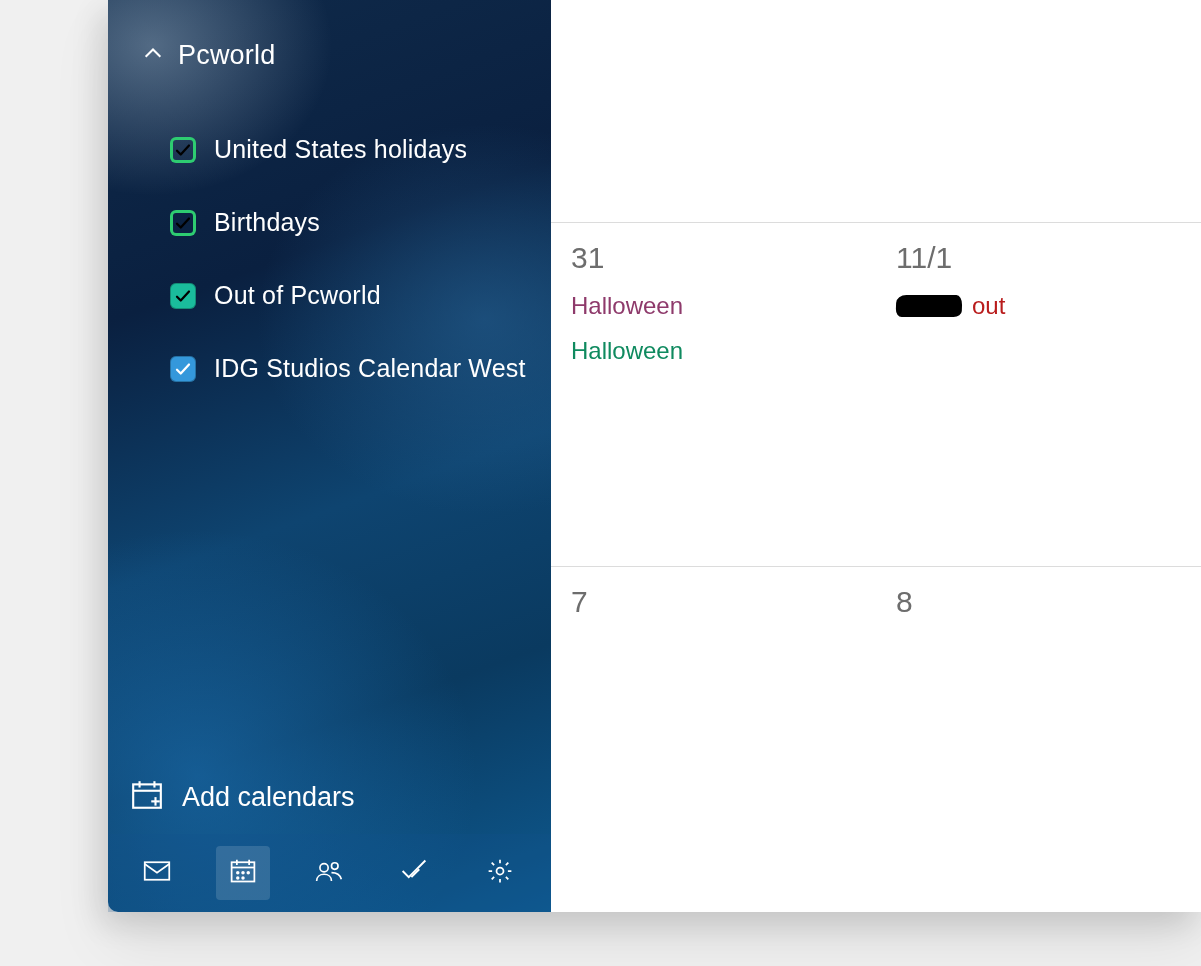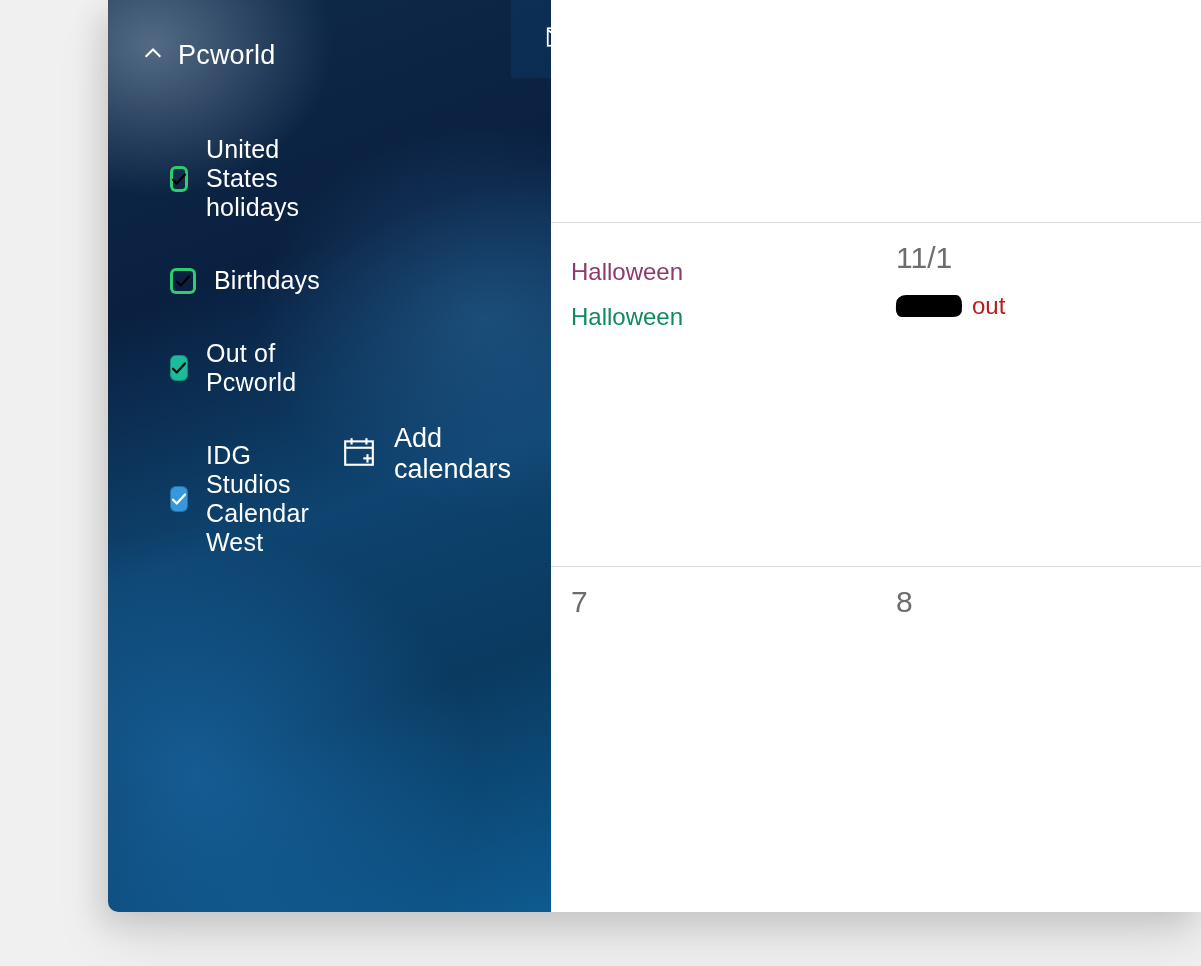--- a/index.html
+++ b/index.html
@@ -20,21 +20,21 @@
     display: flex;
     border-bottom-left-radius: 10px;
     box-shadow: -8px 12px 30px rgba(0,0,0,0.12), 0 30px 60px rgba(0,0,0,0.08);
   }
   .sidebar {
     width: 443px;
     height: 100%;
     position: relative;
     color: #fff;
     display: flex;
-    flex-direction: row;
+    flex-direction: column;
     background:
       radial-gradient(ellipse 300px 250px at 10% 5%,  rgba(210,230,245,0.35), transparent 60%),
       radial-gradient(ellipse 350px 300px at 85% 35%, rgba(40,100,150,0.55),   transparent 65%),
       radial-gradient(ellipse 400px 350px at 20% 85%, rgba(30,120,190,0.55),   transparent 70%),
       linear-gradient(160deg, #0f2a4a 0%, #0a2040 30%, #0e4470 55%, #0a3a60 75%, #0e5a90 100%);
     border-bottom-left-radius: 10px;
   }
   .sidebar-content {
     flex: 1;
     padding-top: 30px;
@@ -266,20 +266,21 @@
     </div>
   </div>
 
   <div class="grid" id="grid">
       <div class="row">
         <div class="cell"></div>
         <div class="cell"></div>
       </div>
       <div class="row">
         <div class="cell">
+          <div class="day-num">31</div>
           <div class="event" style="color: rgb(142, 58, 107);">
             <span>Halloween</span>
           </div>
           <div class="event" style="color: rgb(15, 138, 95);">
             <span>Halloween</span>
           </div>
         </div>
         <div class="cell">
           <div class="day-num">11/1</div>
           <div class="event" style="color: #b91c1c;">

